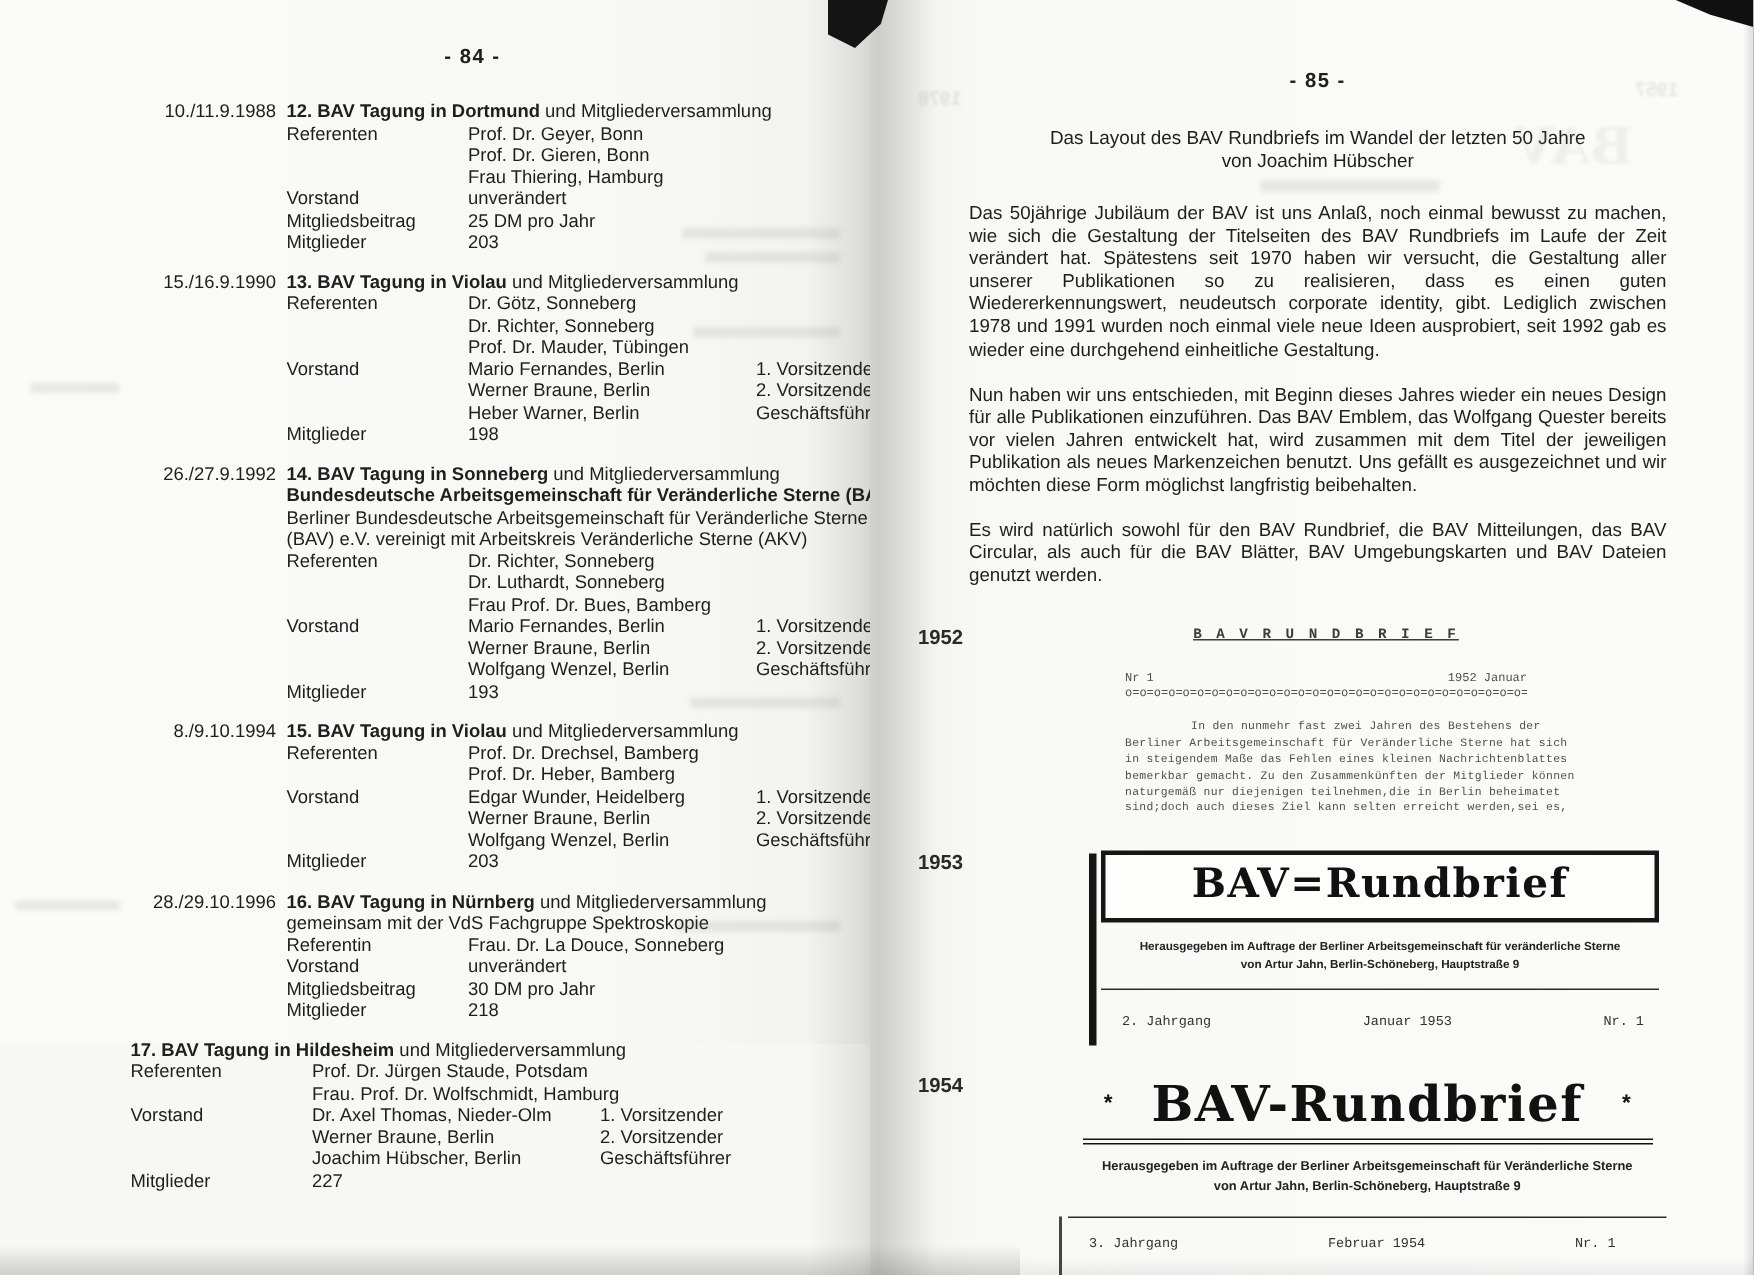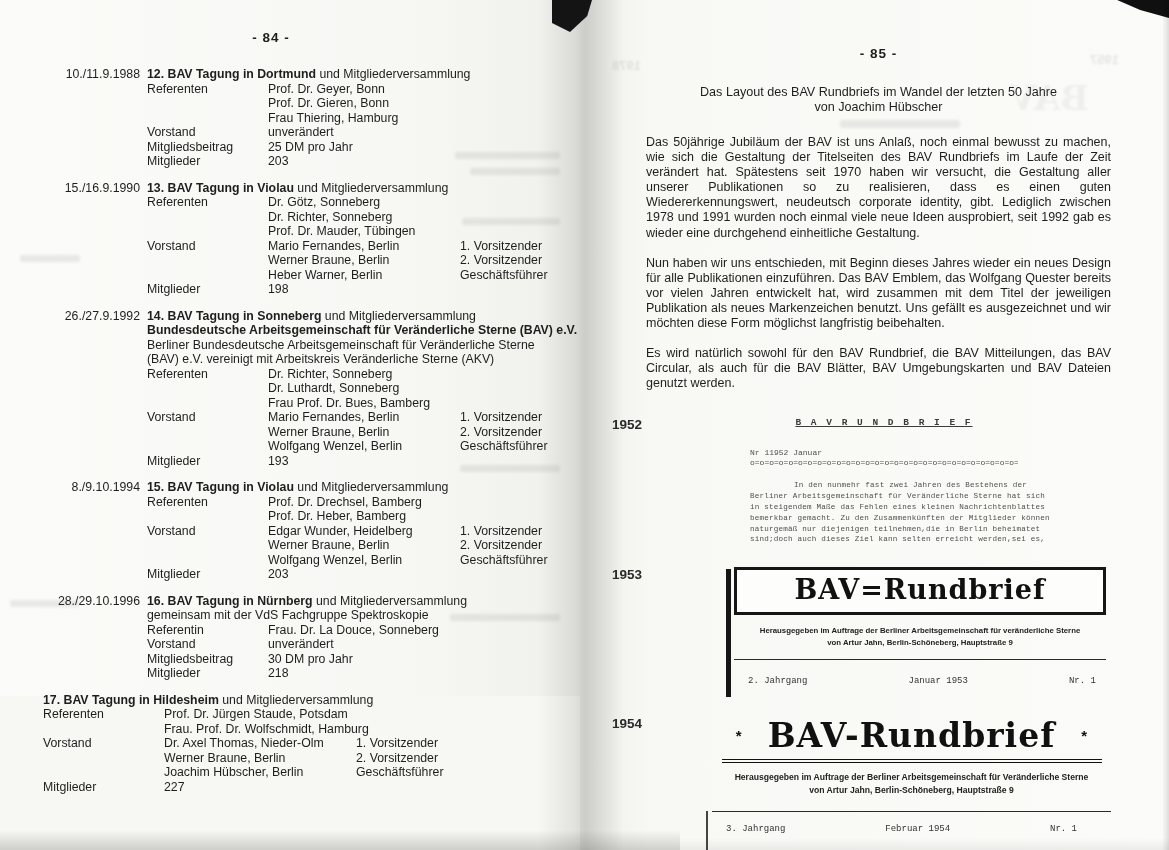--- a/index.html
+++ b/index.html
@@ -1,20 +1,20 @@
 <!DOCTYPE html>
 <html><head>
 <meta charset="utf-8">
 <style>
   html,body{margin:0;padding:0;width:1169px;height:850px;background:#888;}
   .scan{position:relative;width:1169px;height:850px;background:#f7f7f4;overflow:hidden;
         font-family:"Liberation Sans",sans-serif;color:#1e1e1e;}
   
   .page-left{position:absolute;left:0;top:0;width:580px;height:696px;
-             background:linear-gradient(to right,#fbfbf9 0%,#f7f7f4 70%,#efefec 100%);}
+             background:linear-gradient(to right,#fbfbf9 0%,#f7f7f4 70%,#efefec 100%);padding-left:44px;}
   .page-right{position:absolute;left:580px;top:0;width:589px;height:850px;
               background:linear-gradient(to right,#ededea 0%,#f8f8f5 12%,#fbfbf9 100%);}
   
   .gutter-shadow{position:absolute;left:538px;top:0;width:86px;height:850px;pointer-events:none;
     background:linear-gradient(to right,rgba(0,0,0,0) 0%,rgba(40,40,38,.10) 42%,rgba(40,40,38,.17) 55%,rgba(0,0,0,0) 100%);}
   .gutter-top{position:absolute;left:552px;top:0;width:40px;height:32px;background:#141414;
     clip-path:polygon(0 0,100% 0,88% 50%,45% 100%,0 72%);}
   .corner-tr{position:absolute;right:0;top:0;width:72px;height:18px;background:#101010;
     clip-path:polygon(28% 0,100% 0,100% 100%,60% 55%);}
   .bottom-band{position:absolute;left:0;bottom:0;width:680px;height:20px;
@@ -48,21 +48,21 @@
   .rp-para{text-align:justify;font-size:12.5px;line-height:15.1px;margin-bottom:15px;}
   
   .fig{display:flex;position:relative;}
   .fig-year{width:72px;flex:none;font-weight:bold;font-size:13.5px;margin-left:-34px;color:#2a2a2a;}
   .mono{font-family:"Liberation Mono","DejaVu Sans Mono",monospace;}
   
   .fig52{margin-top:26px;}
   .rb52{width:268px;margin-left:66px;color:#4f4f4c;}
   .rb52-head{text-align:center;font-weight:bold;font-size:9.5px;letter-spacing:2px;
     text-decoration:underline;color:#3c3c3a;margin-bottom:20px;}
-  .rb52-issue{display:flex;font-size:8px;margin-bottom:1px;}
+  .rb52-issue{display:flex;justify-content:space-between;font-size:8px;margin-bottom:1px;}
   .rb52-div{font-size:8px;white-space:nowrap;overflow:hidden;height:10px;margin-bottom:12px;}
   .tline{font-size:7.6px;line-height:10.8px;white-space:nowrap;letter-spacing:.2px;}
   .tline.ind{text-indent:44px;}
   
   .fig53{margin-top:22px;}
   .rb53{width:372px;margin-left:50px;position:relative;}
   .rb53-bar{position:absolute;left:-8px;top:2px;width:5px;height:128px;background:#151515;}
   .box53{border:3px solid #161616;text-align:center;padding:4px 6px 7px 6px;background:#fdfdfb;}
   .mast53{font-family:"DejaVu Serif",serif;font-weight:bold;font-size:27px;letter-spacing:1px;color:#111;}
   .imprint{text-align:center;font-weight:bold;font-size:7.8px;line-height:12px;margin-top:10px;color:#222;}

